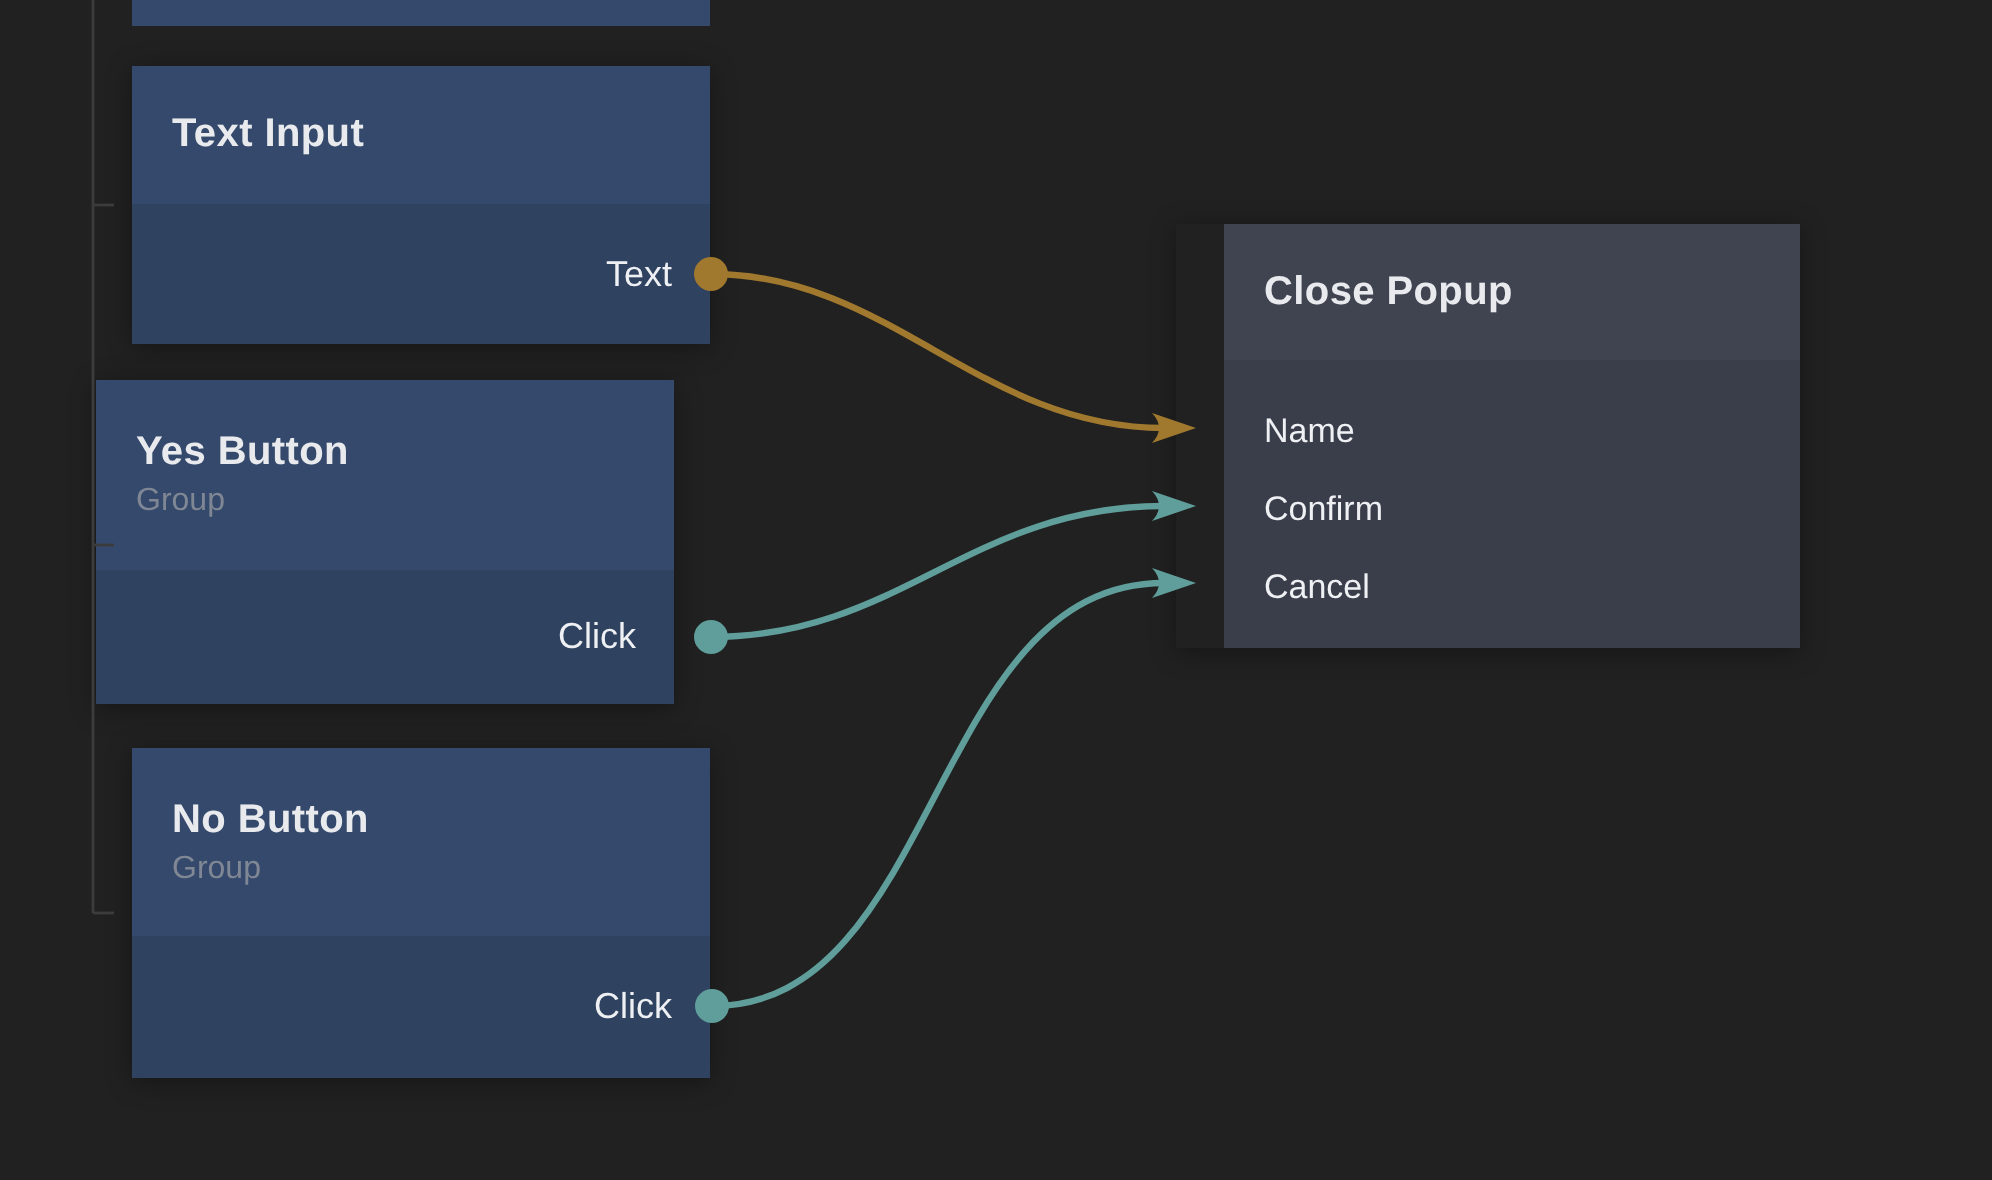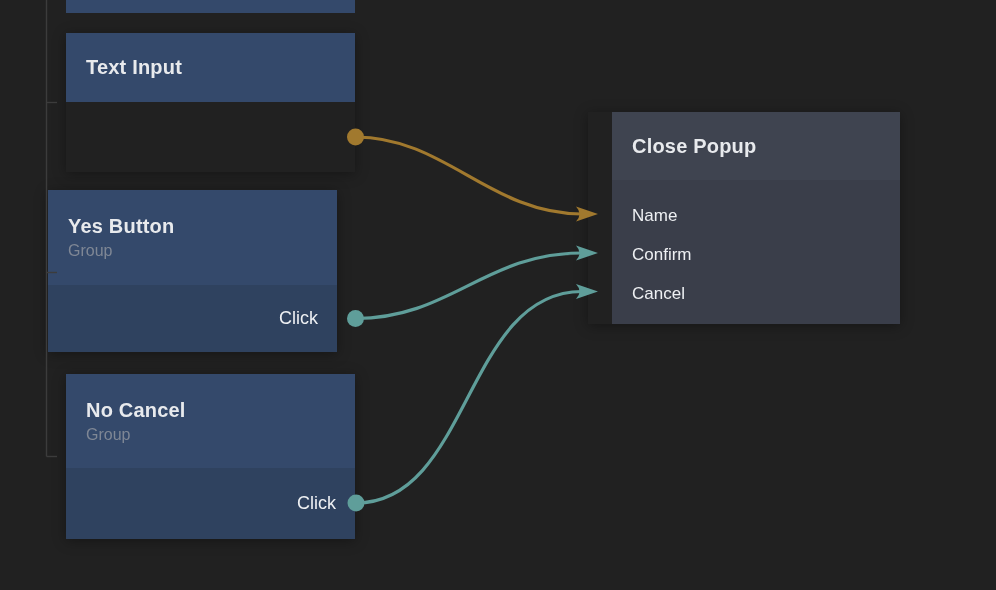--- a/index.html
+++ b/index.html
@@ -84,35 +84,38 @@
 <body>
 
 <div id="canvas">
 
   <div class="clipped-node"></div>
 
   <div class="node node-blue" style="left:66px; top:33px; width:289px; height:139px;">
     <div class="node-header" style="height:69px">
       <div class="node-title">Text Input</div>
     </div>
+    <div class="node-body body-out" style="height:70px">
+      <span class="port-label">Text</span>
+    </div>
   </div>
 
   <div class="node node-blue" style="left:48px; top:190px; width:289px; height:162px;">
     <div class="node-header" style="height:95px">
       <div class="node-title">Yes Button</div>
       <div class="node-subtitle">Group</div>
     </div>
     <div class="node-body body-out" style="height:67px">
       <span class="port-label">Click</span>
     </div>
   </div>
 
   <div class="node node-blue" style="left:66px; top:374px; width:289px; height:165px;">
     <div class="node-header" style="height:94px">
-      <div class="node-title">No Cancel</div>
+      <div class="node-title">No Button</div>
       <div class="node-subtitle">Group</div>
     </div>
     <div class="node-body body-out" style="height:71px">
       <span class="port-label">Click</span>
     </div>
   </div>
 
   <div class="node node-gray" style="left:588px; top:112px; width:288px; height:212px;padding-left:24px;">
     <div class="node-header" style="height:68px">
       <div class="node-title">Close Popup</div>

